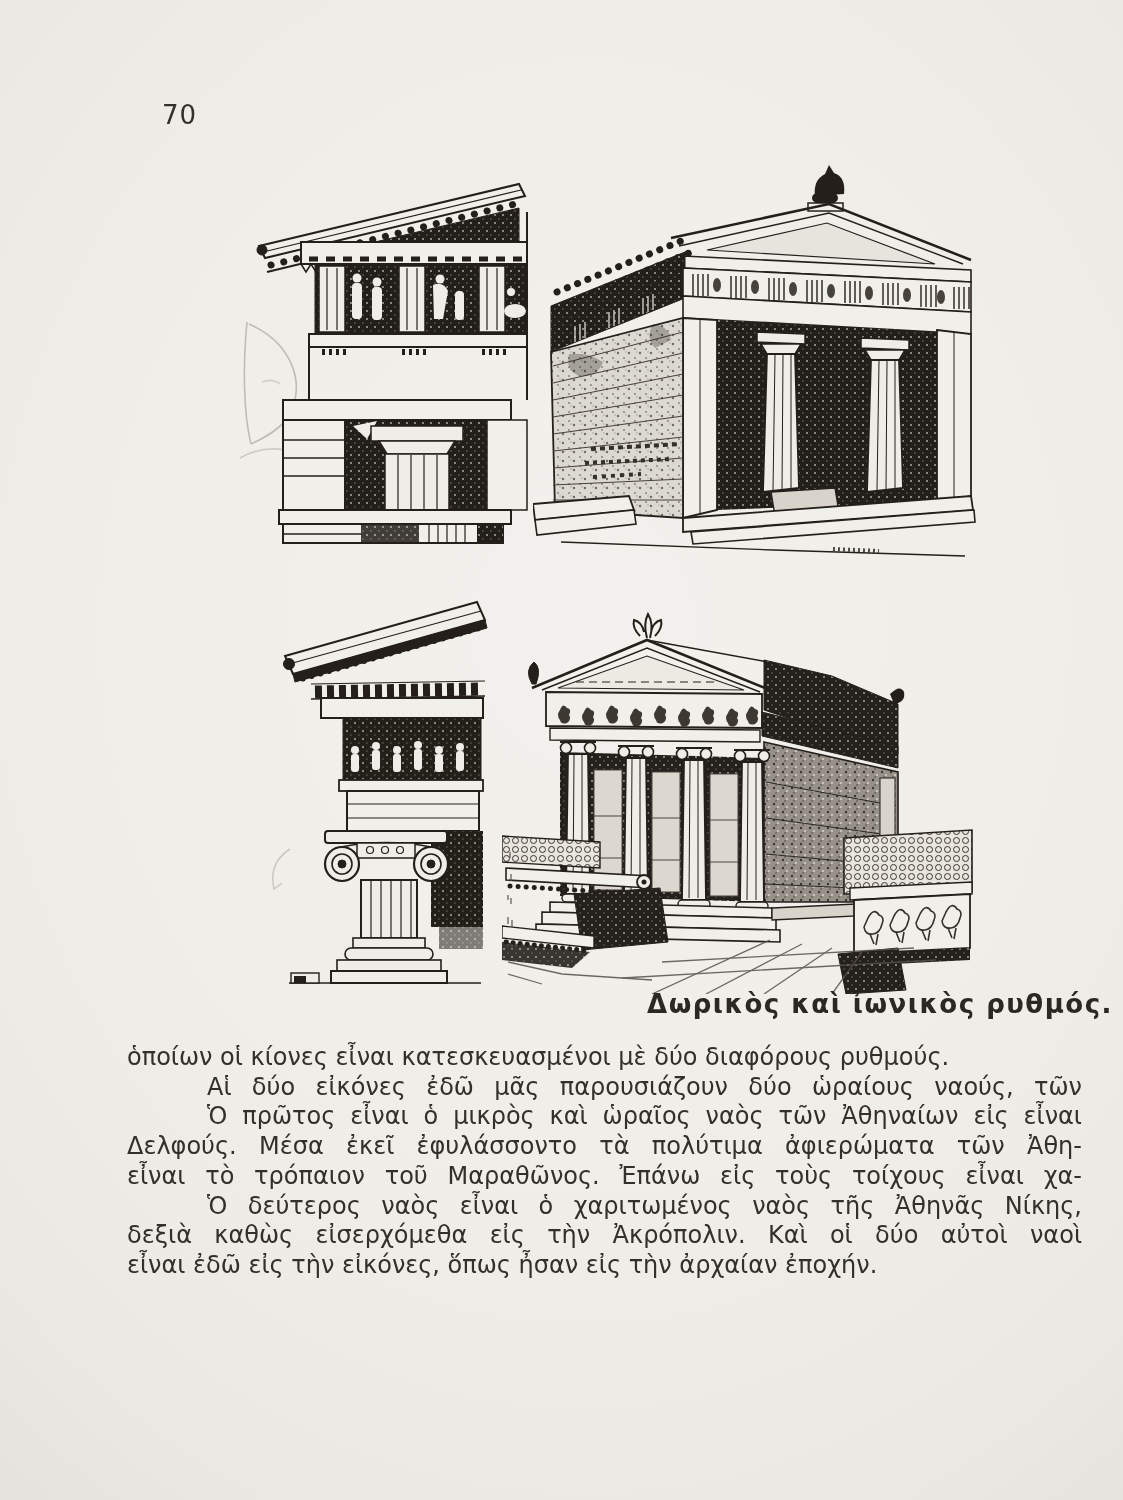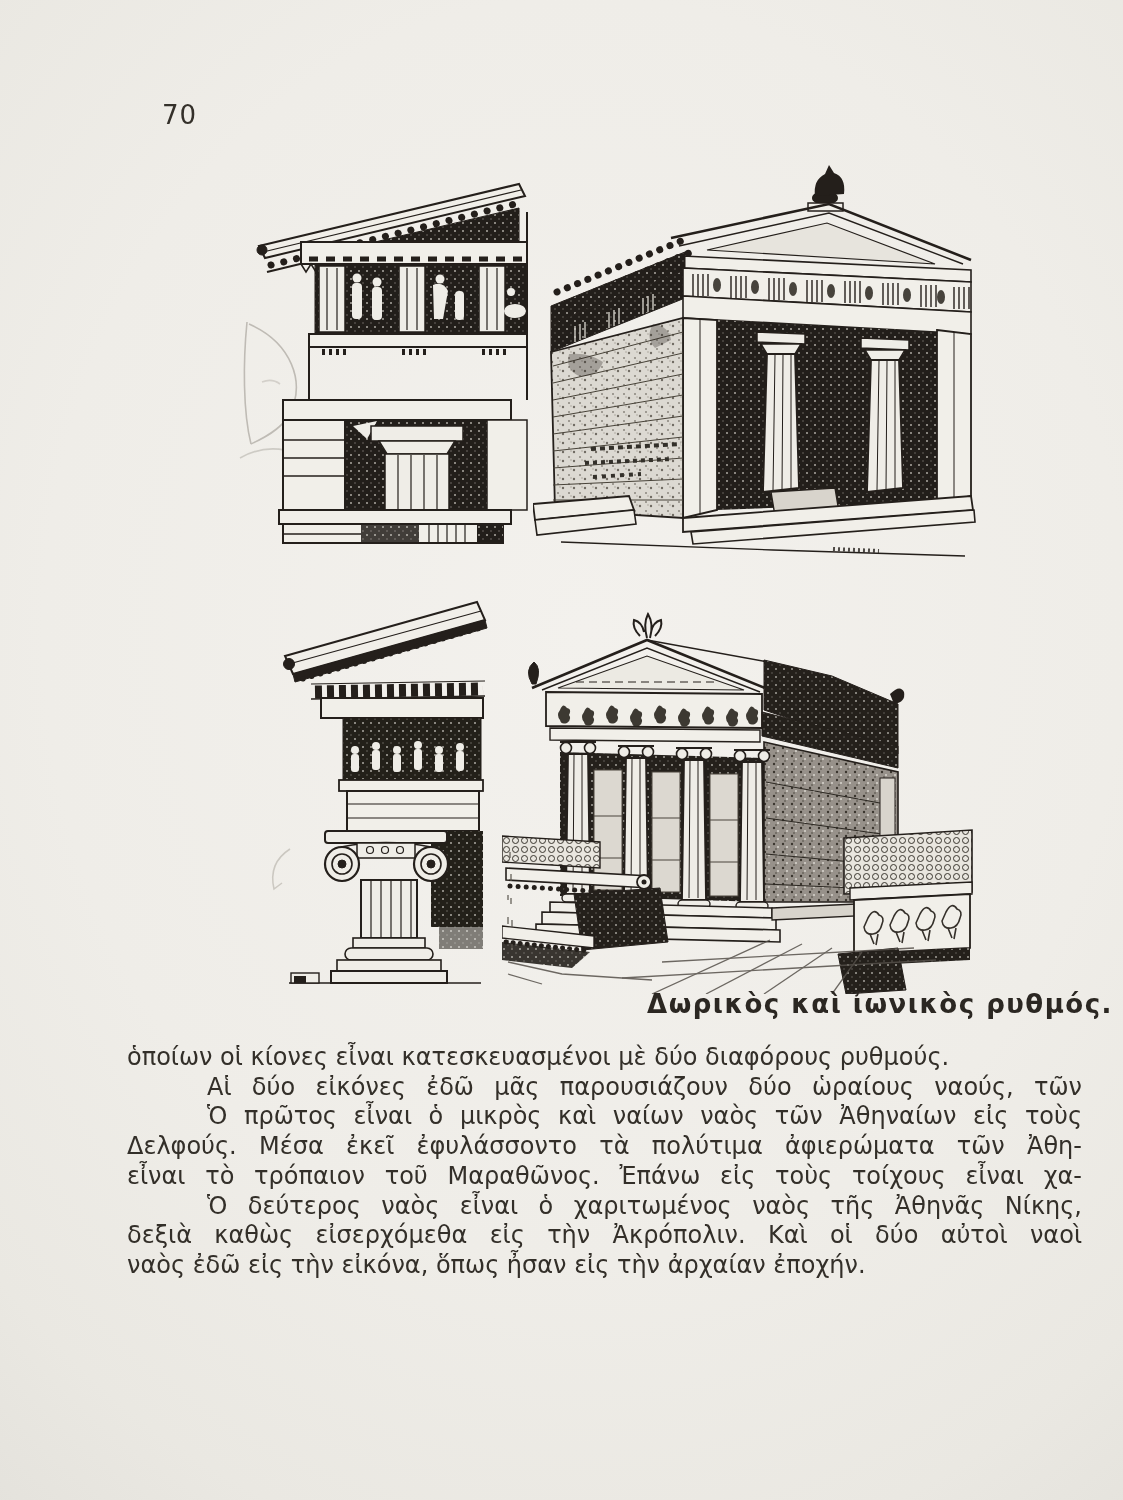--- a/index.html
+++ b/index.html
@@ -517,21 +517,21 @@
         <line x1="10" y1="342" x2="10" y2="348"></line>
       </g>
     </svg>
   </figure>
 
   <div id="caption">Δωρικὸς καὶ ἰωνικὸς ρυθμός.</div>
 
   <div id="textblock">
     <div class="line end">ὁποίων οἱ κίονες εἶναι κατεσκευασμένοι μὲ δύο διαφόρους ρυθμούς.</div>
     <div class="line ind">Αἱ δύο εἰκόνες ἐδῶ μᾶς παρουσιάζουν δύο ὡραίους ναούς, τῶν</div>
-    <div class="line ind">Ὁ πρῶτος εἶναι ὁ μικρὸς καὶ ναίων ναὸς τῶν Ἀθηναίων εἰς τοὺς</div>
+    <div class="line ind">Ὁ πρῶτος εἶναι ὁ μικρὸς καὶ ὡραῖος ναὸς τῶν Ἀθηναίων εἰς εἶναι</div>
     <div class="line">Δελφούς. Μέσα ἐκεῖ ἐφυλάσσοντο τὰ πολύτιμα ἀφιερώματα τῶν Ἀθη-</div>
     <div class="line">εἶναι τὸ τρόπαιον τοῦ Μαραθῶνος. Ἐπάνω εἰς τοὺς τοίχους εἶναι χα-</div>
     <div class="line ind">Ὁ δεύτερος ναὸς εἶναι ὁ χαριτωμένος ναὸς τῆς Ἀθηνᾶς Νίκης,</div>
     <div class="line">δεξιὰ καθὼς εἰσερχόμεθα εἰς τὴν Ἀκρόπολιν. Καὶ οἱ δύο αὐτοὶ ναοὶ</div>
-    <div class="line end">ναὸς ἐδῶ εἰς τὴν εἰκόνα, ὅπως ἦσαν εἰς τὴν ἀρχαίαν ἐποχήν.</div>
+    <div class="line end">εἶναι ἐδῶ εἰς τὴν εἰκόνες, ὅπως ἦσαν εἰς τὴν ἀρχαίαν ἐποχήν.</div>
   </div>
 
 </div>
 
 </body></html>

